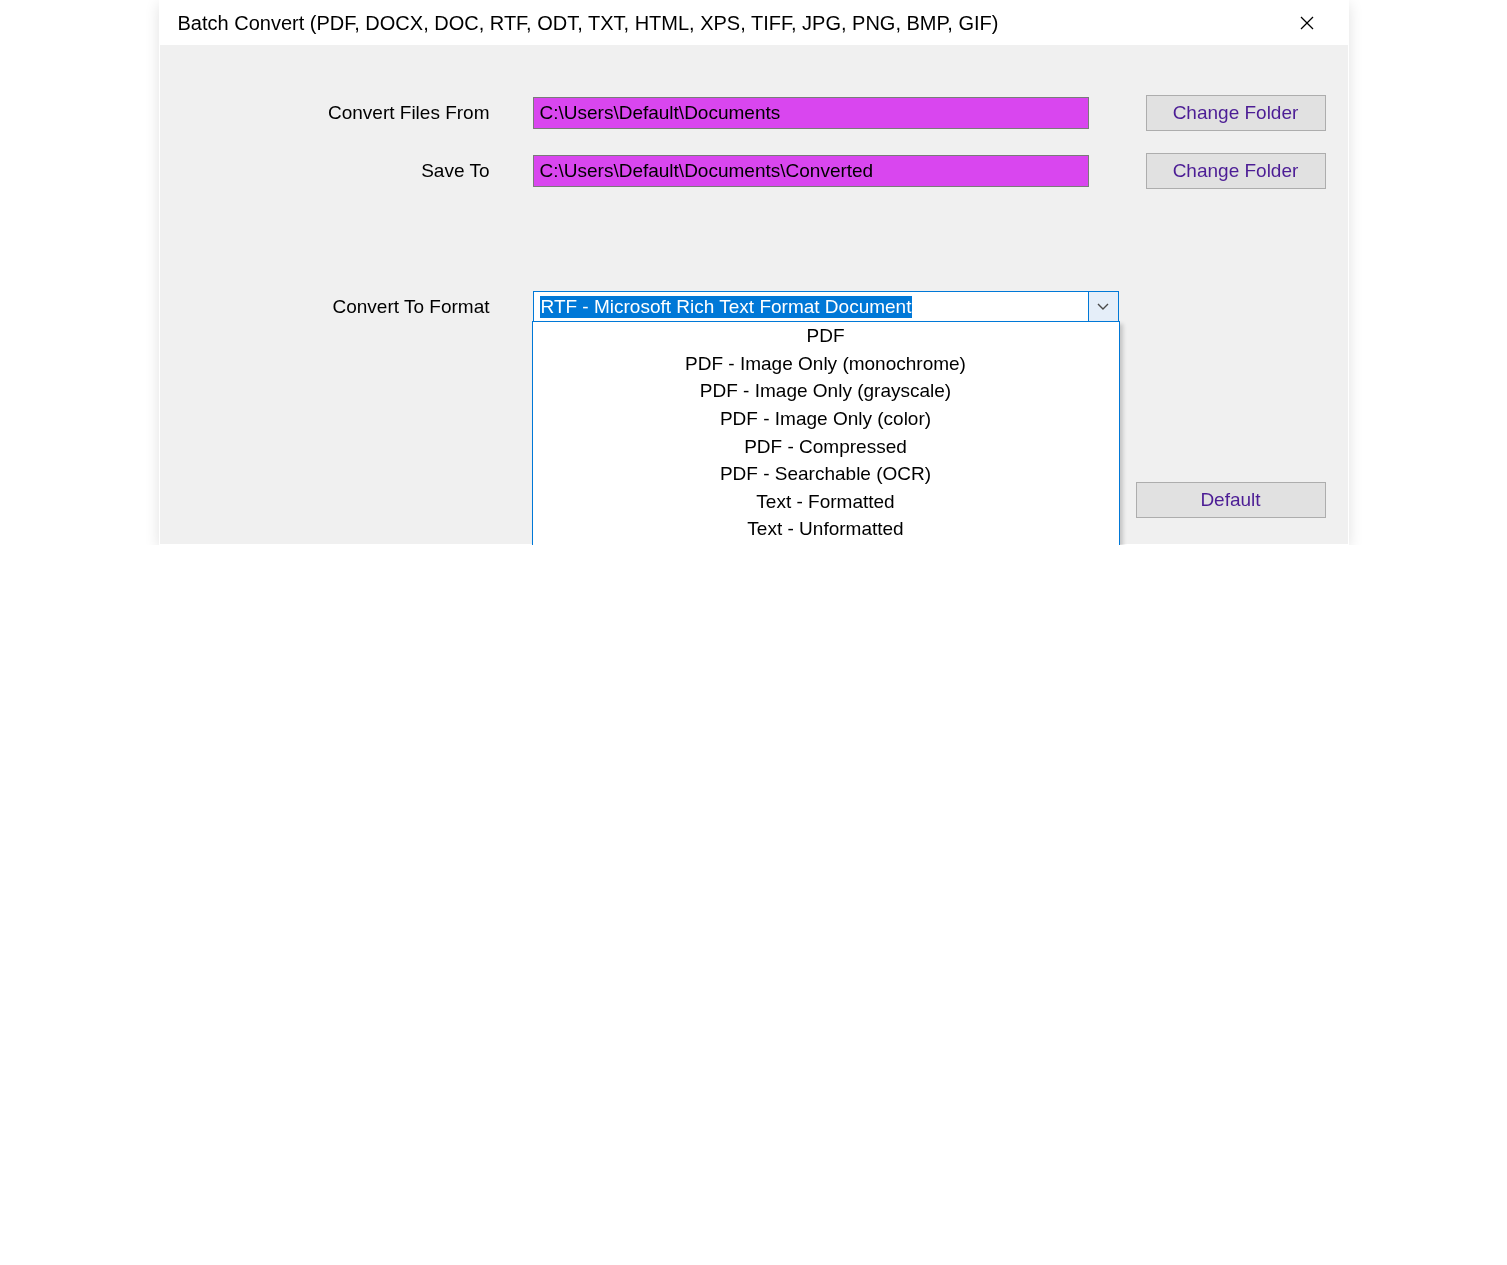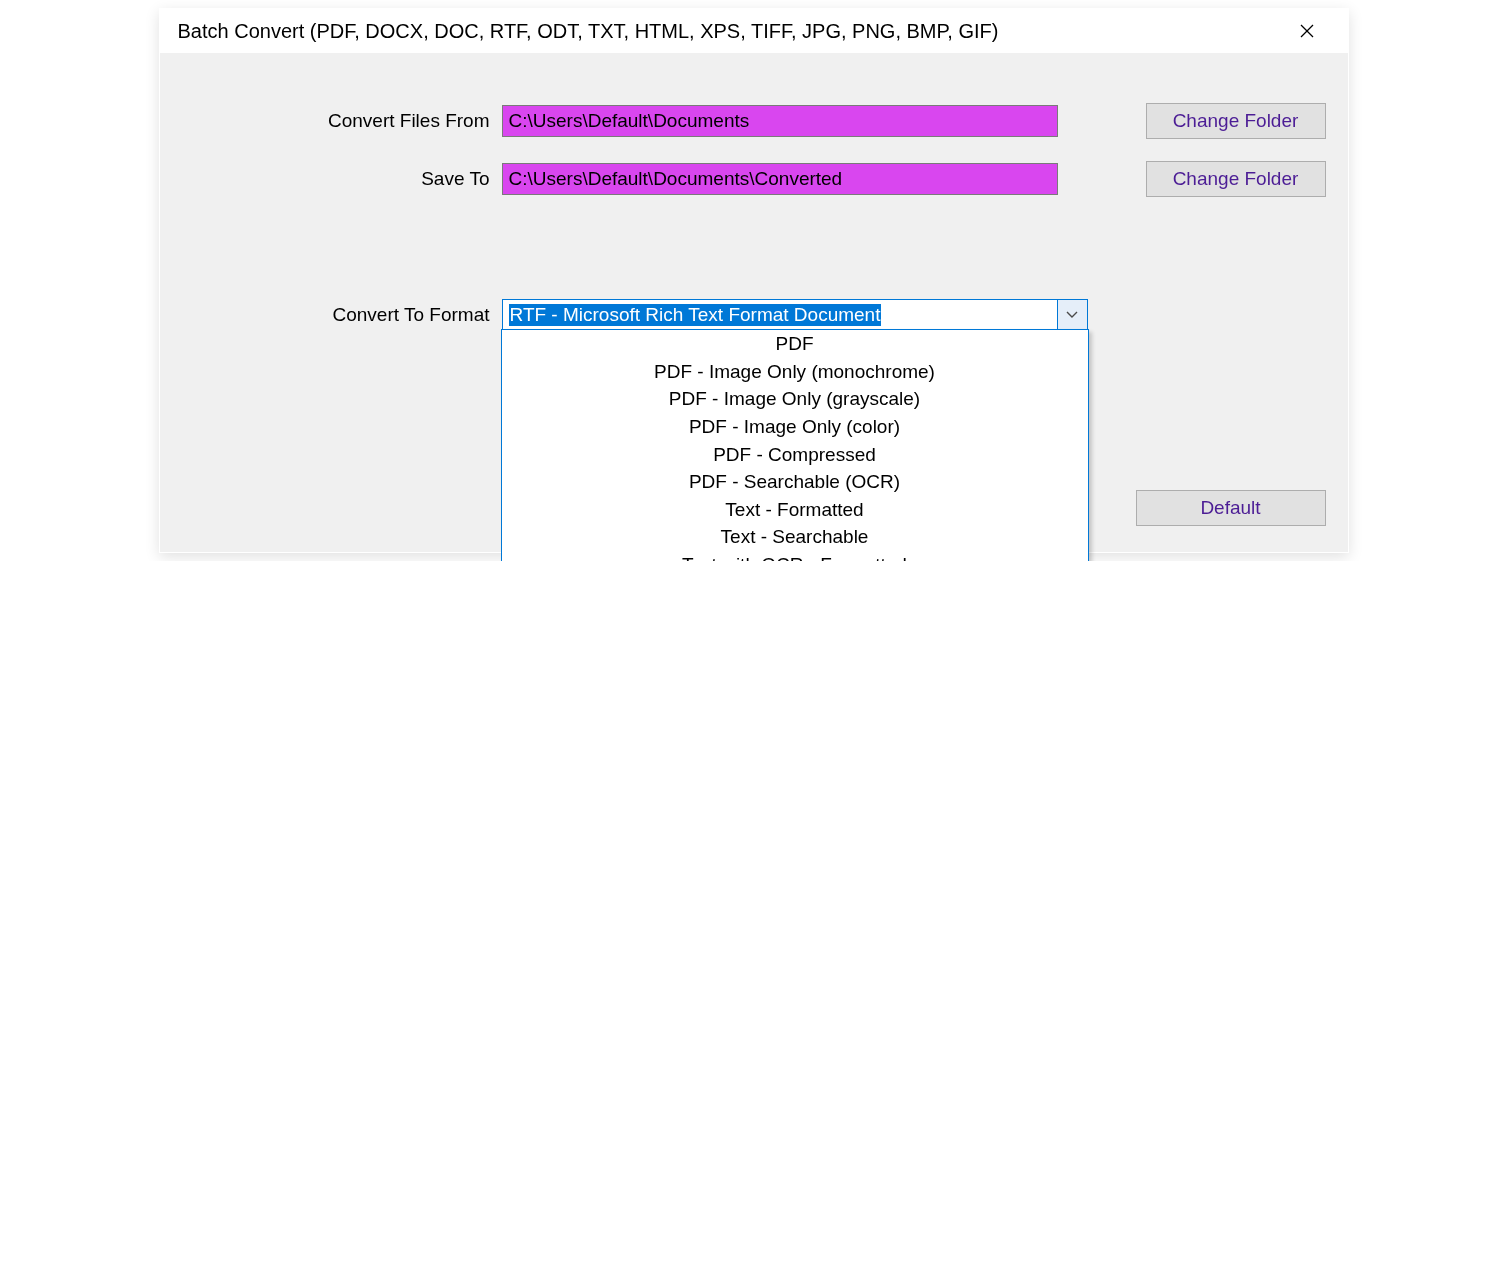--- a/index.html
+++ b/index.html
@@ -7,21 +7,21 @@
     margin: 0;
     padding: 0;
     font-family: "Segoe UI", Tahoma, sans-serif;
     font-size: 19px;
     background: #fff;
     color: #000;
   }
   .dialog {
     position: relative;
     width: 1190px;
-    margin: 8px auto;
+    margin: 0 auto;
     border: 1px solid #fff;
     background: #fff;
     box-shadow: 0 4px 14px rgba(0,0,0,0.12);
   }
   .titlebar {
     display: flex;
     align-items: center;
     justify-content: space-between;
     height: 44px;
     padding: 0 18px 0 18px;
@@ -36,20 +36,21 @@
   }
   .close-x svg { stroke: #000; stroke-width: 1.2; }
   .body-area {
     background: #f0f0f0;
     padding: 50px 22px 30px 22px;
   }
   .row {
     display: flex;
     align-items: center;
     margin-bottom: 22px;
+    gap: 31px;
   }
   .label {
     width: 320px;
     text-align: right;
     padding-right: 12px;
     color: #000;
   }
   .text-input {
     width: 556px;
     height: 32px;
@@ -184,21 +185,21 @@
           </div>
         </div>
         <div class="combo-list" id="format-list">
             <div class="combo-item">PDF</div>
             <div class="combo-item">PDF - Image Only (monochrome)</div>
             <div class="combo-item">PDF - Image Only (grayscale)</div>
             <div class="combo-item">PDF - Image Only (color)</div>
             <div class="combo-item">PDF - Compressed</div>
             <div class="combo-item">PDF - Searchable (OCR)</div>
             <div class="combo-item">Text - Formatted</div>
-            <div class="combo-item">Text - Searchable</div>
+            <div class="combo-item">Text - Unformatted</div>
             <div class="combo-item">Text with OCR - Formatted</div>
             <div class="combo-item">Text with OCR - Unformatted</div>
             <div class="combo-item">JPG - Grayscale</div>
             <div class="combo-item">JPG - Color</div>
             <div class="combo-item">TIFF - Monochrome</div>
             <div class="combo-item">TIFF - Grayscale</div>
             <div class="combo-item">TIFF - Color</div>
             <div class="combo-item">PNG - Grayscale</div>
             <div class="combo-item">PNG - Color</div>
             <div class="combo-item">PNG - Grayscale with transparent background</div>

